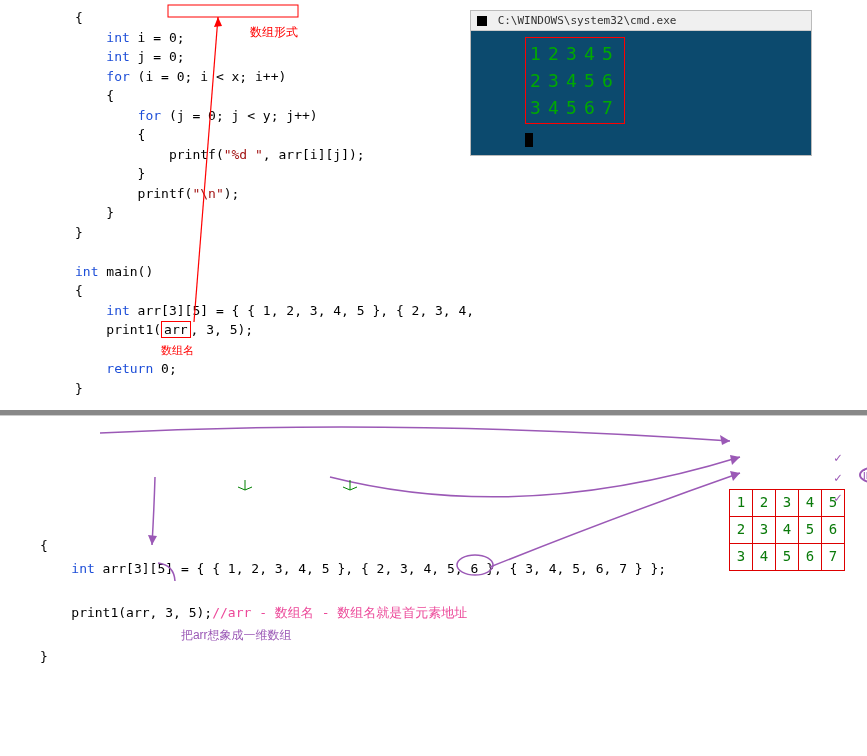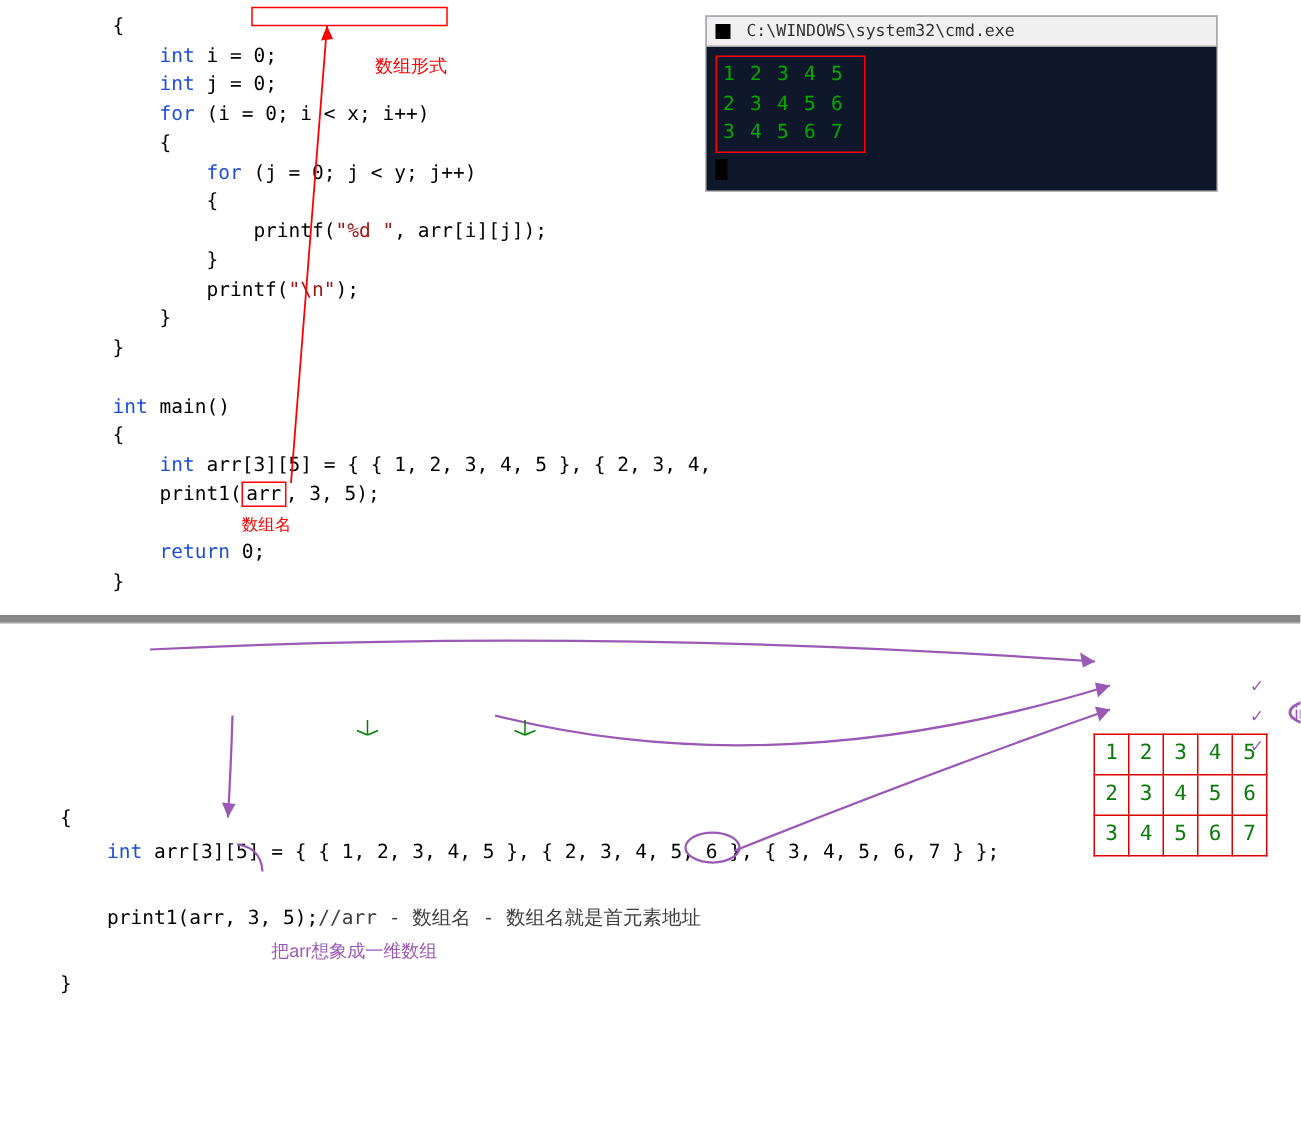--- a/index.html
+++ b/index.html
@@ -24,53 +24,54 @@
     width: 370px;
     display: inline-block;
     vertical-align: top;
   }
   .console-window {
     position: absolute;
     left: 470px;
     top: 10px;
     width: 340px;
     border: 1px solid #bbb;
-    background: #0f172a;
+    background: #0c4a6e;
   }
   .console-title {
     background: #f0f0f0;
     border-bottom: 1px solid #ccc;
     font-size: 11px;
     padding: 3px 6px;
     color: #333;
   }
   .console-icon {
     display: inline-block;
     width: 10px;
     height: 10px;
     background: #000;
     vertical-align: middle;
     margin-right: 4px;
   }
   .console-body {
     padding: 6px;
-    font-size: 13px;
+    font-size: 18px;
     color: #0a0;
     position: relative;
+    margin-left: 48px;
   }
   .num-grid {
     border: 1px solid #ff0000;
     display: inline-block;
     padding: 2px 4px;
     line-height: 1.5;
   }
   .num-grid span { display: inline-block; width: 18px; }
   .keyword { color: #1d4ed8; }
   .string { color: #a31515; }
-  .comment { color: #404040; }
+  .comment { color: #ec4899; }
   .red-box-inline { border: 1px solid #ff0000; padding: 0 2px; }
   .red-annot { color: #ff0000; font-size: 12px; font-family: sans-serif; }
   .bottom-section {
     position: relative;
     padding: 10px 8px 8px 40px;
     line-height: 1.7;
     white-space: pre;
   }
   .purple-annot { color: #9b59b6; font-family: sans-serif; font-size: 12px; }
   .bottom-grid {
@@ -117,21 +118,21 @@
 <body>
 
 <div class="top-section">
 
   <svg class="annot-svg" width="470" height="390">
     <rect x="168" y="5" width="130" height="12" fill="none" stroke="#ff0000" stroke-width="1"></rect>
     <line x1="218" y1="17" x2="194" y2="322" stroke="#ff0000" stroke-width="1.2"></line>
     <polygon points="218,17 214,27 222,26" fill="#ff0000"></polygon>
   </svg>
 
-  <div style="position:absolute;left:250px;top:36px;" class="red-annot">数组形式</div>
+  <div style="position:absolute;left:250px;top:24px;" class="red-annot">数组形式</div>
 
   <div class="code-area">{
     <span class="keyword">int</span> i = 0;
     <span class="keyword">int</span> j = 0;
     <span class="keyword">for</span> (i = 0; i &lt; x; i++)
     {
         <span class="keyword">for</span> (j = 0; j &lt; y; j++)
         {
             printf(<span class="string">"%d "</span>, arr[i][j]);
         }

